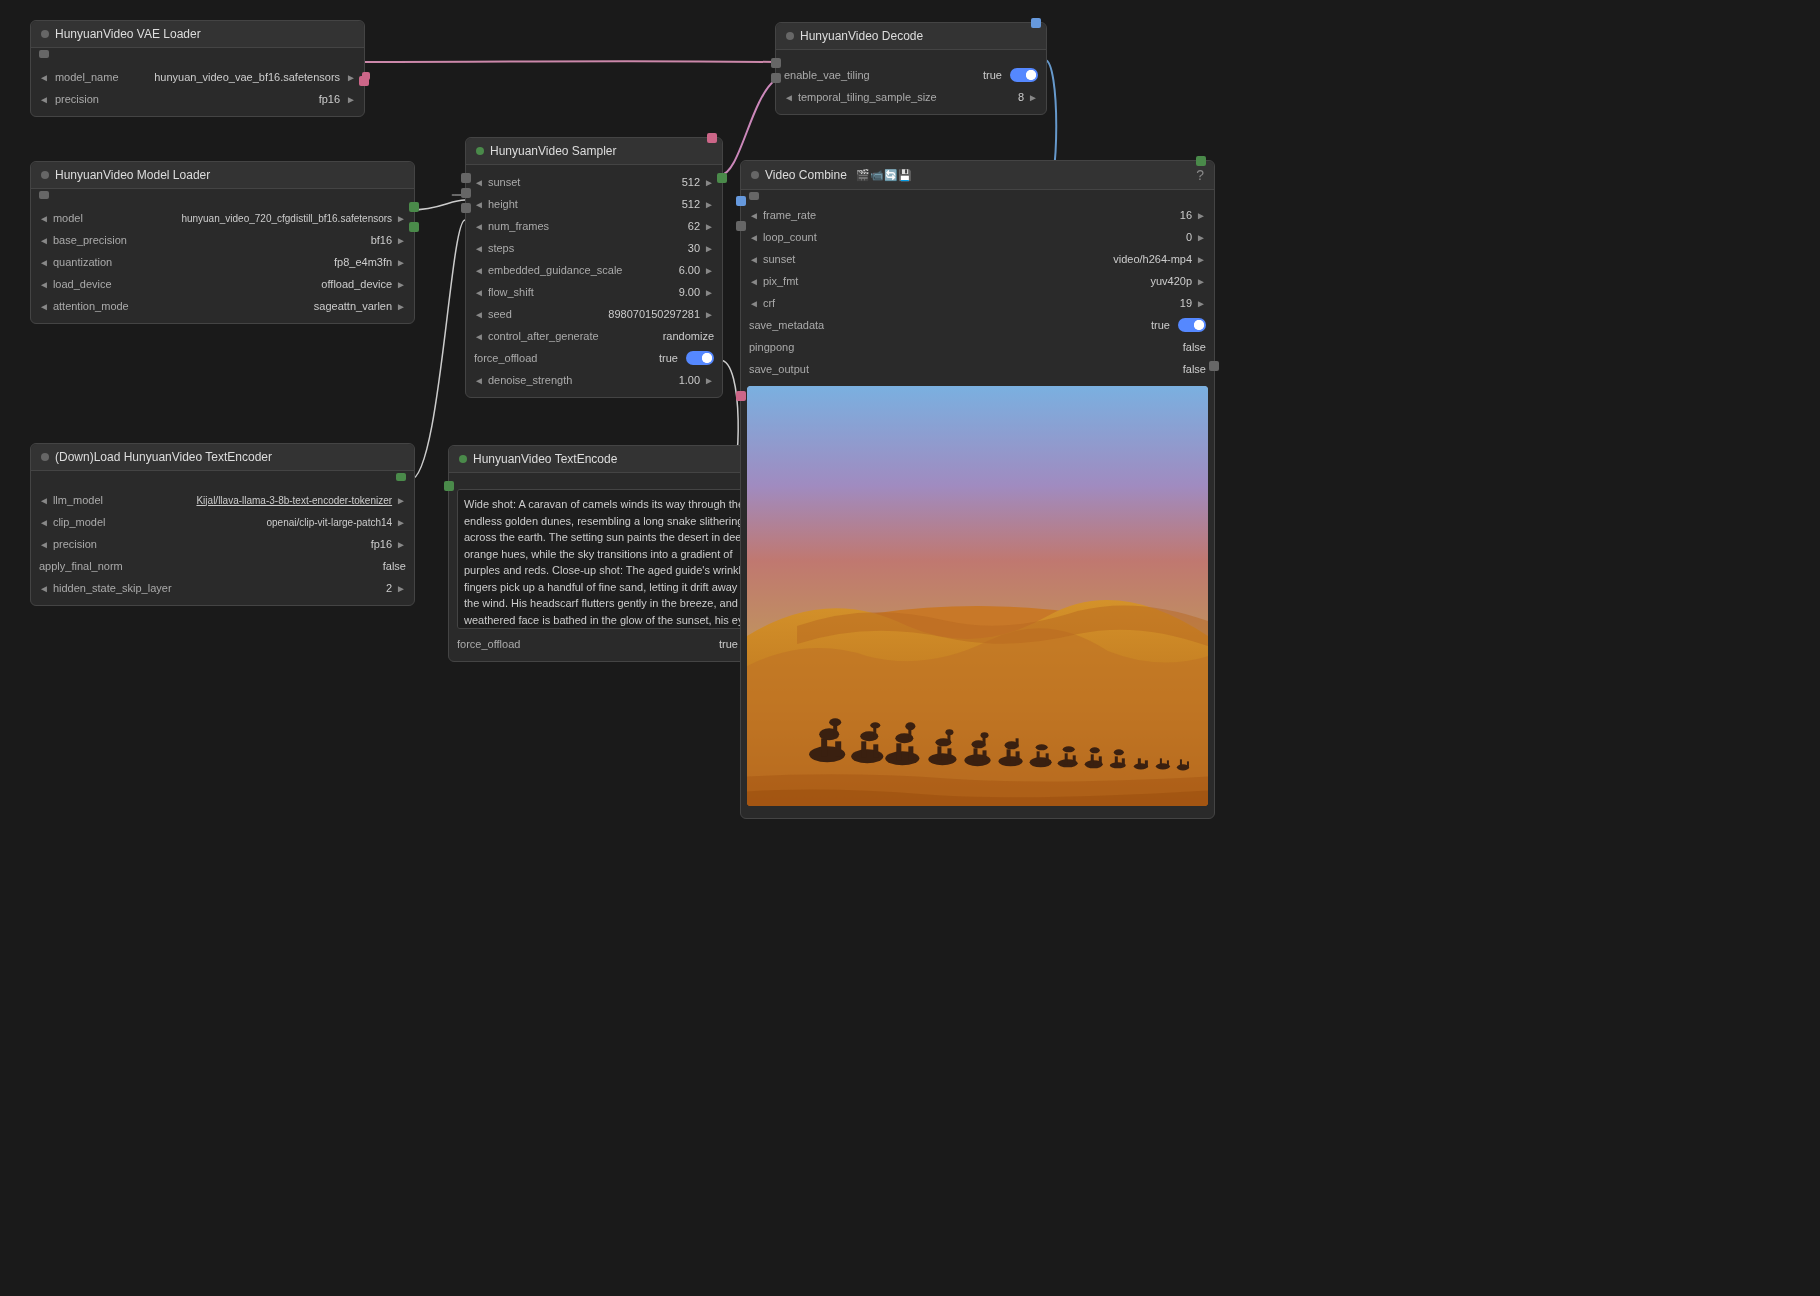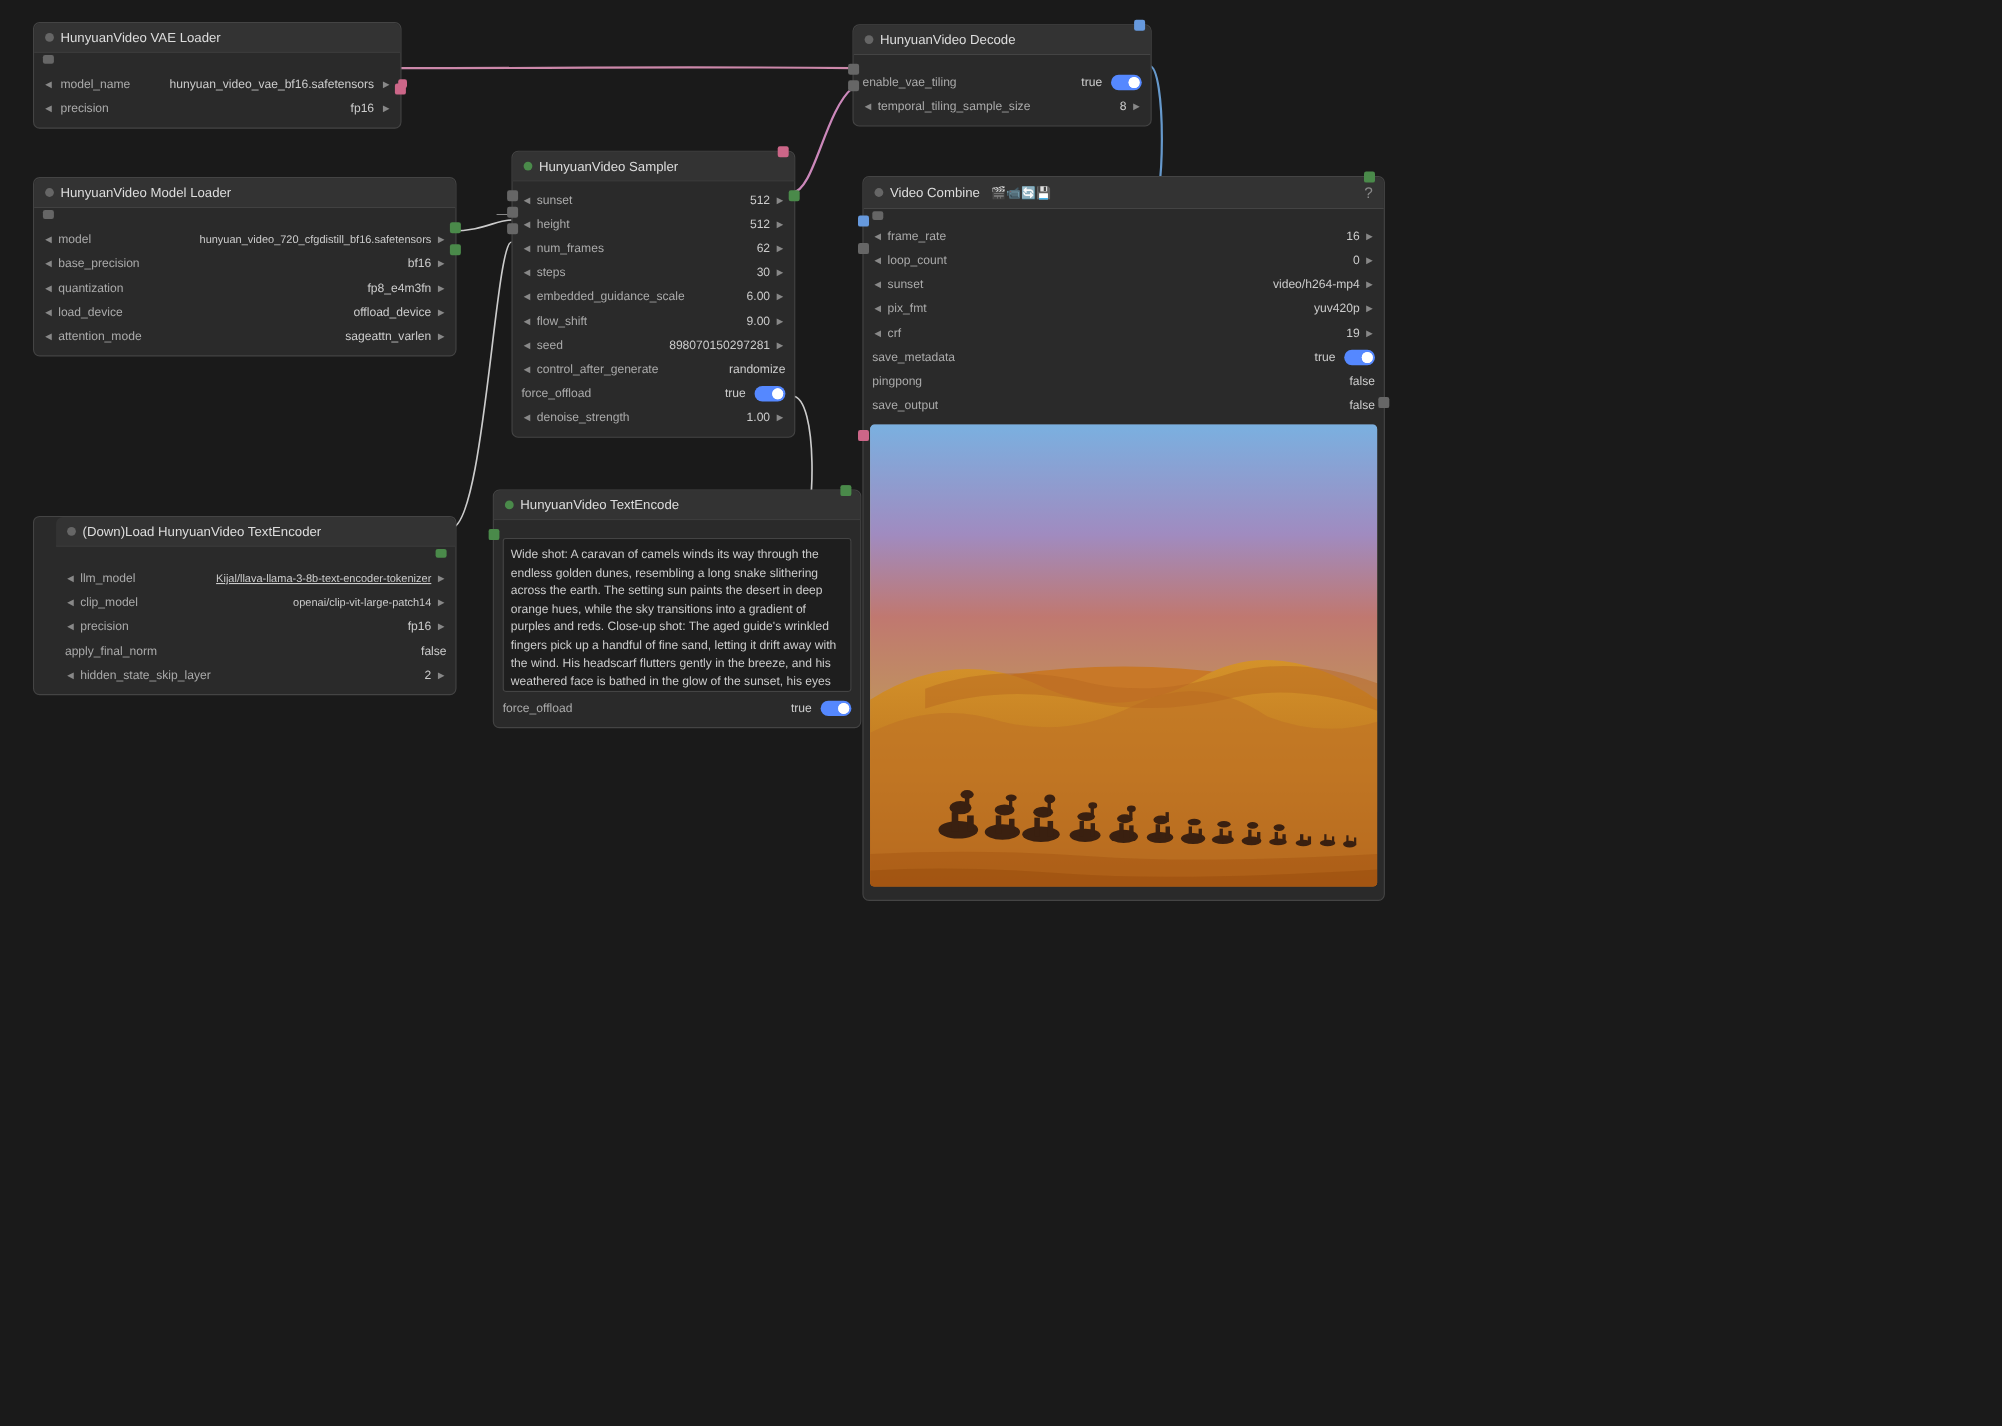--- a/index.html
+++ b/index.html
@@ -302,21 +302,21 @@
         <span class="arrow-btn">◄</span>
         <span class="field-label">denoise_strength</span>
         <span class="field-value">1.00</span>
         <span class="arrow-btn">►</span>
       </div>
     </div>
 
     <div class="node-connector green" style="position:absolute; right:-5px; top:35px;"></div>
   </div>
 
-  <div class="node" style="left: 30px; top: 469px; width: 385px; padding-left: 20px;">
+  <div class="node" style="left: 30px; top: 443px; width: 385px;">
     <div class="node-header">
       <div class="node-dot"></div>
       <span>(Down)Load HunyuanVideo TextEncoder</span>
     </div>
     <div style="position:relative; height:12px;">
       <div class="node-connector green" style="position:absolute; top:2px; right:8px; width:10px; height:8px; border-radius:2px;"></div>
     </div>
     <div class="node-body">
       <div class="field-row">
         <span class="arrow-btn">◄</span>
@@ -396,21 +396,21 @@
       </div>
       <div class="field-row">
         <span class="arrow-btn">◄</span>
         <span class="field-label">temporal_tiling_sample_size</span>
         <span class="field-value">8</span>
         <span class="arrow-btn">►</span>
       </div>
     </div>
   </div>
 
-  <div class="node" style="left: 784px; top: 160px; width: 475px;">
+  <div class="node" style="left: 740px; top: 160px; width: 475px;">
     <div class="node-header" style="display:flex; align-items:center; justify-content:space-between;">
       <div style="display:flex; align-items:center; gap:6px;">
         <div class="node-dot"></div>
         <span>Video Combine</span>
         <span style="font-size:11px; color:#888; margin-left:4px;">🎬📹🔄💾</span>
       </div>
       <span style="color:#888; font-size:14px; cursor:pointer;">?</span>
     </div>
 
     <div class="node-connector blue" style="position:absolute; left:-5px; top:35px; background:#6699dd;"></div>

